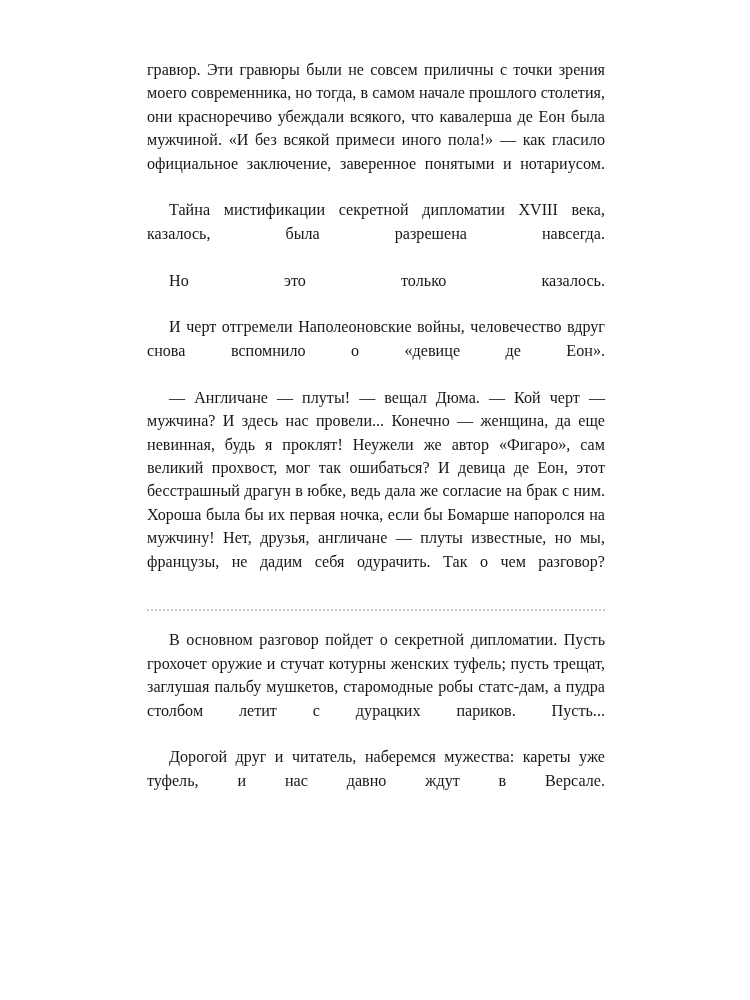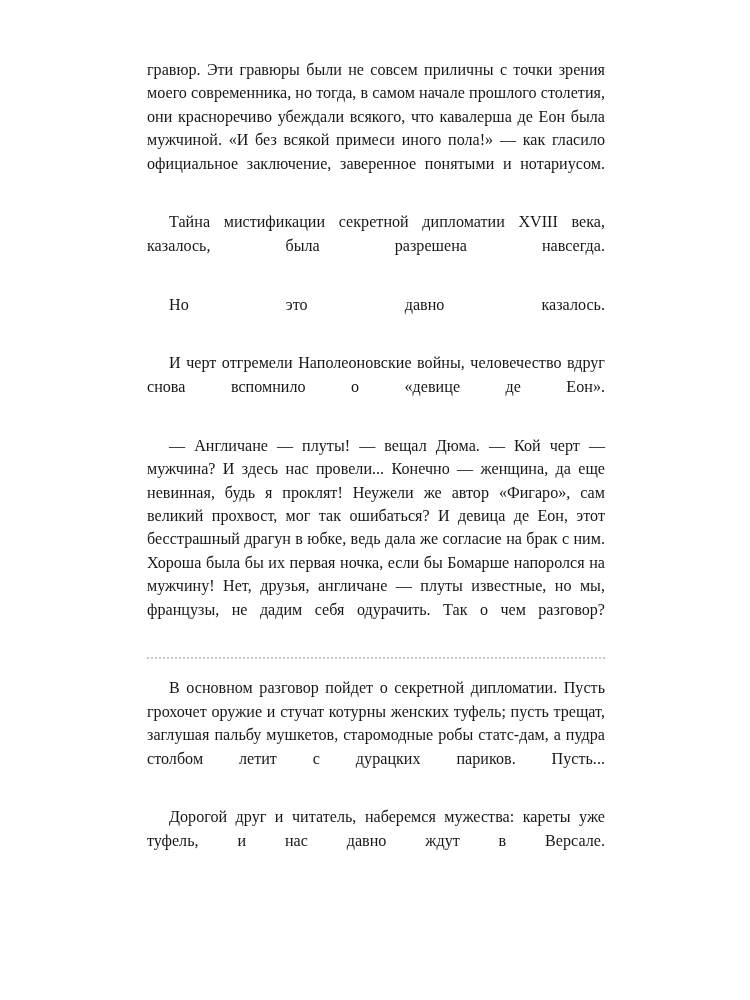--- a/index.html
+++ b/index.html
@@ -43,21 +43,20 @@
     hyphens: none;
   }
 
   
   .para.continued {
     text-indent: 0;
   }
 
   .para.indented {
     text-indent: 22px;
-    margin-top: 12px;
   }
 
   
   .para::after {
     content: "";
     display: inline-block;
     width: 100%;
   }
 
   .separator {
@@ -75,21 +74,21 @@
 </style>
 </head>
 <body>
 
 <div id="page">
   <div id="text-column">
 
     <div>
       <p class="para continued">гравюр. Эти гравюры были не совсем приличны с точки зрения моего современника, но тогда, в самом начале прошлого столетия, они красноречиво убеждали всякого, что кавалерша де Еон была мужчиной. «И без всякой примеси иного пола!» — как гласило официальное заключение, заверенное понятыми и нотариусом.</p>
       <p class="para indented">Тайна мистификации секретной дипломатии XVIII века, казалось, была разрешена навсегда.</p>
-      <p class="para indented">Но это давно казалось.</p>
+      <p class="para indented">Но это только казалось.</p>
       <p class="para indented">И черт отгремели Наполеоновские войны, человечество вдруг снова вспомнило о «девице де Еон».</p>
       <p class="para indented">— Англичане — плуты! — вещал Дюма. — Кой черт — мужчина? И здесь нас провели... Конечно — женщина, да еще невинная, будь я проклят! Неужели же автор «Фигаро», сам великий прохвост, мог так ошибаться? И девица де Еон, этот бесстрашный драгун в юбке, ведь дала же согласие на брак с ним. Хороша была бы их первая ночка, если бы Бомарше напоролся на мужчину! Нет, друзья, англичане — плуты известные, но мы, французы, не дадим себя одурачить. Так о чем разговор?</p>
     </div>
 
     <hr class="separator">
 
     <div class="section-after-rule">
       <p class="para indented">В основном разговор пойдет о секретной дипломатии. Пусть грохочет оружие и стучат котурны женских туфель; пусть трещат, заглушая пальбу мушкетов, старомодные робы статс-дам, а пудра столбом летит с дурацких париков. Пусть...</p>
       <p class="para indented">Дорогой друг и читатель, наберемся мужества: кареты уже туфель, и нас давно ждут в Версале.</p>
     </div>

